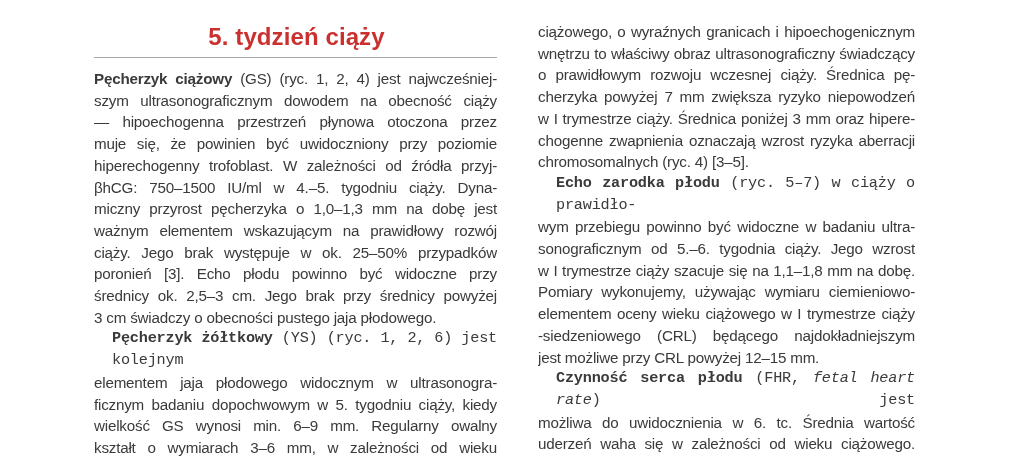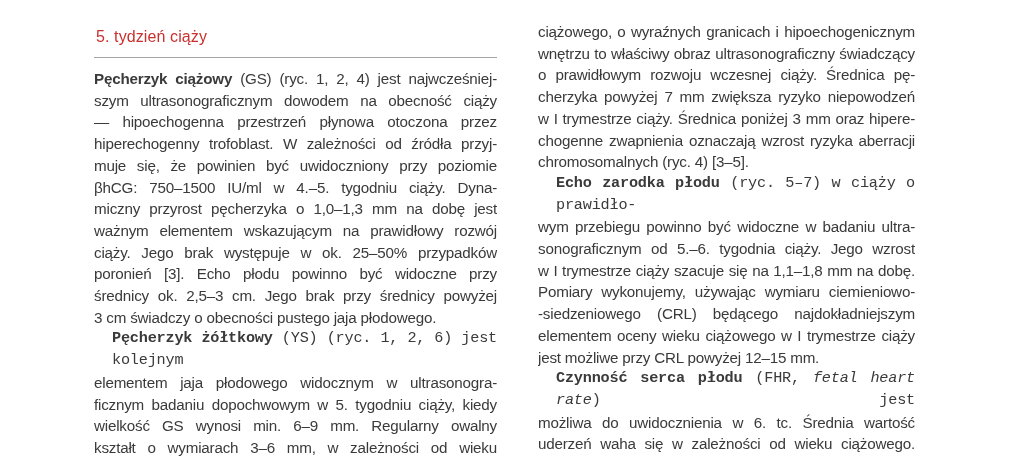--- a/index.html
+++ b/index.html
@@ -24,25 +24,26 @@
   }
   .col {
     position: absolute;
     width: 403px;
   }
   .col-left  { left: 94px;  top: 0; }
   .col-right { left: 512px; top: 21px; }
 
   .section-heading {
     margin: 24px 0 0 2px;
-    font-size: 16px;
+    font-size: 24px;
     line-height: 26px;
-    font-weight: normal;
+    font-weight: bold;
     color: var(--accent);
     letter-spacing: 0.1px;
+    text-align: center;
   }
   .heading-rule {
     height: 0;
     border-top: 1px solid var(--rule);
     margin-top: 7px;
   }
   .body-text { margin-top: 10px; }
   .col-right .body-text { margin-top: 0; margin-left: 26px; }
 
   .line {
@@ -63,22 +64,22 @@
 <body>
 
 <div class="page">
   <div class="col col-left">
     <h1 class="section-heading">5. tydzień ciąży</h1>
     <div class="heading-rule"></div>
     <div class="body-text">
         <div class="line"><span class="bold">Pęcherzyk ciążowy</span><span> (GS) (ryc. 1, 2, 4) jest najwcześniej-</span></div>
         <div class="line"><span>szym ultrasonograficznym dowodem na obecność ciąży</span></div>
         <div class="line"><span>— hipoechogenna przestrzeń płynowa otoczona przez</span></div>
+        <div class="line"><span>muje się, że powinien być uwidoczniony przy poziomie</span></div>
         <div class="line"><span>hiperechogenny trofoblast. W zależności od źródła przyj-</span></div>
-        <div class="line"><span>muje się, że powinien być uwidoczniony przy poziomie</span></div>
         <div class="line"><span>βhCG: 750–1500 IU/ml w 4.–5. tygodniu ciąży. Dyna-</span></div>
         <div class="line"><span>miczny przyrost pęcherzyka o 1,0–1,3 mm na dobę jest</span></div>
         <div class="line"><span>ważnym elementem wskazującym na prawidłowy rozwój</span></div>
         <div class="line"><span>ciąży. Jego brak występuje w ok. 25–50% przypadków</span></div>
         <div class="line"><span>poronień [3]. Echo płodu powinno być widoczne przy</span></div>
         <div class="line"><span>średnicy ok. 2,5–3 cm. Jego brak przy średnicy powyżej</span></div>
         <div class="line line-last"><span>3 cm świadczy o obecności pustego jaja płodowego.</span></div>
         <div class="line indent"><span class="bold">Pęcherzyk żółtkowy</span><span> (YS) (ryc. 1, 2, 6) jest kolejnym</span></div>
         <div class="line"><span>elementem jaja płodowego widocznym w ultrasonogra-</span></div>
         <div class="line"><span>ficznym badaniu dopochwowym w 5. tygodniu ciąży, kiedy</span></div>
@@ -93,21 +94,21 @@
         <div class="line"><span>o prawidłowym rozwoju wczesnej ciąży. Średnica pę-</span></div>
         <div class="line"><span>cherzyka powyżej 7 mm zwiększa ryzyko niepowodzeń</span></div>
         <div class="line"><span>w I trymestrze ciąży. Średnica poniżej 3 mm oraz hipere-</span></div>
         <div class="line"><span>chogenne zwapnienia oznaczają wzrost ryzyka aberracji</span></div>
         <div class="line line-last"><span>chromosomalnych (ryc. 4) [3–5].</span></div>
         <div class="line indent"><span class="bold">Echo zarodka płodu</span><span> (ryc. 5–7) w ciąży o prawidło-</span></div>
         <div class="line"><span>wym przebiegu powinno być widoczne w badaniu ultra-</span></div>
         <div class="line"><span>sonograficznym od 5.–6. tygodnia ciąży. Jego wzrost</span></div>
         <div class="line"><span>w I trymestrze ciąży szacuje się na 1,1–1,8 mm na dobę.</span></div>
         <div class="line"><span>Pomiary wykonujemy, używając wymiaru ciemieniowo-</span></div>
+        <div class="line"><span>elementem oceny wieku ciążowego w I trymestrze ciąży</span></div>
         <div class="line"><span>-siedzeniowego (CRL) będącego najdokładniejszym</span></div>
-        <div class="line"><span>elementem oceny wieku ciążowego w I trymestrze ciąży</span></div>
         <div class="line line-last"><span>jest możliwe przy CRL powyżej 12–15 mm.</span></div>
         <div class="line indent"><span class="bold">Czynność serca płodu</span><span> (FHR, </span><span class="italic">fetal heart rate</span><span>) jest</span></div>
         <div class="line"><span>możliwa do uwidocznienia w 6. tc. Średnia wartość</span></div>
         <div class="line"><span>uderzeń waha się w zależności od wieku ciążowego.</span></div>
       </div>
   </div>
 </div>
 
 </body></html>

